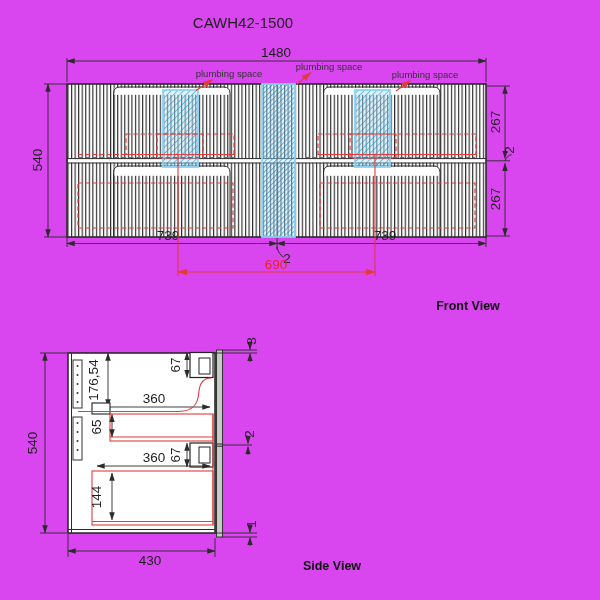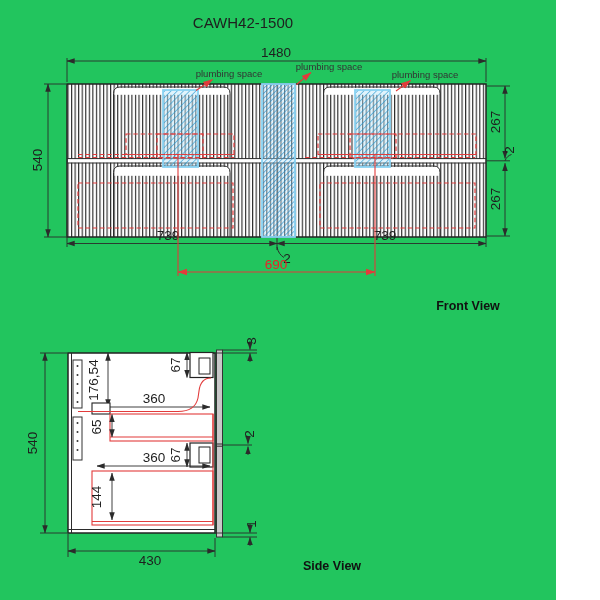--- a/index.html
+++ b/index.html
@@ -1,16 +1,16 @@
 <!DOCTYPE html>
 <html><head>
 <meta charset="utf-8">
 <style>
   html,body{margin:0;padding:0;background:#fff;}
-  .canvas{position:relative;width:556px;height:600px;background:#22c55e;overflow:hidden;}
+  .canvas{position:relative;width:600px;height:600px;background:#d946ef;overflow:hidden;}
   svg{display:block;}
   text{font-family:"Liberation Sans","DejaVu Sans",sans-serif;fill:#222;}
   .ttl{font-size:15px;fill:#1e1e1e;}
   .cap{font-size:12.5px;font-weight:600;fill:#111;}
   .dim{font-size:13.5px;fill:#1e1e1e;}
   .lbl{font-size:9.5px;fill:#333;}
   .redtx{fill:#e8232a;}
   .lnt{stroke:#2b2b2b;stroke-width:1;fill:none;}
   .dl{stroke:#2b2b2b;stroke-width:0.9;fill:none;}
   .rl{stroke:#e23b3b;stroke-width:1.1;fill:none;}

